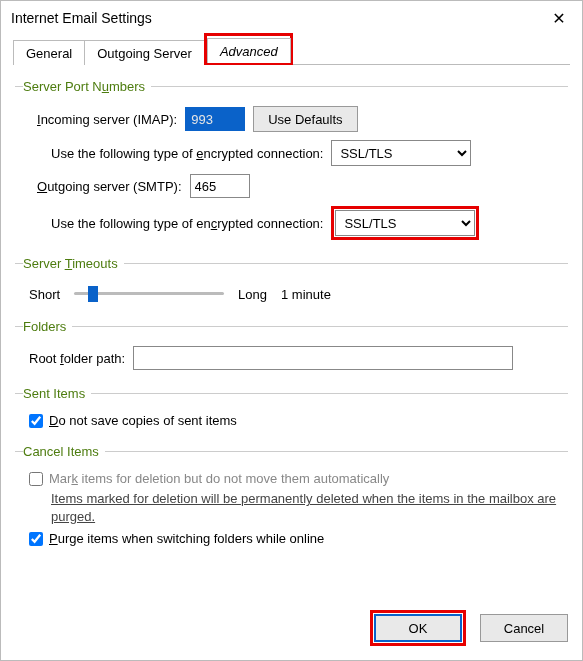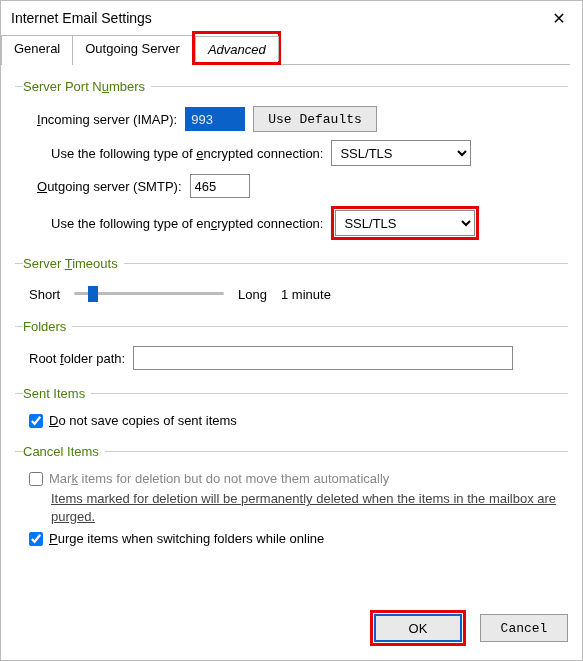--- a/index.html
+++ b/index.html
@@ -23,21 +23,23 @@
   }
   .titlebar .title { font-size: 14px; }
   .titlebar .spacer { flex: 1; }
   .close-btn {
     width: 46px; height: 34px;
     display: flex; align-items: center; justify-content: center;
     font-size: 16px;
   }
   .tabstrip {
     display: flex;
+    align-items: flex-end;
     height: 30px;
+    padding-left: 12px;
     position: relative;
   }
   .tabstrip::after {
     content: "";
     position: absolute;
     left: 12px; right: 12px; bottom: 0;
     border-bottom: 1px solid #bbb;
   }
   .tab {
     padding: 5px 12px 4px 12px;
@@ -91,21 +93,20 @@
     border: 2px solid #0a62c9;
     background: #0a62c9;
     color: #e5e5e5;
   }
   button.std {
     height: 26px;
     padding: 0 14px;
     border: 1px solid #999;
     background: #e9e9e9;
     font-size: 13px;
-    font-family: Liberation Mono, monospace;
   }
   button.primary {
     height: 28px;
     min-width: 88px;
     border: 2px solid #0a62c9;
     background: #e9e9e9;
     font-size: 13px;
   }
   select.enc {
     width: 140px; height: 26px;

